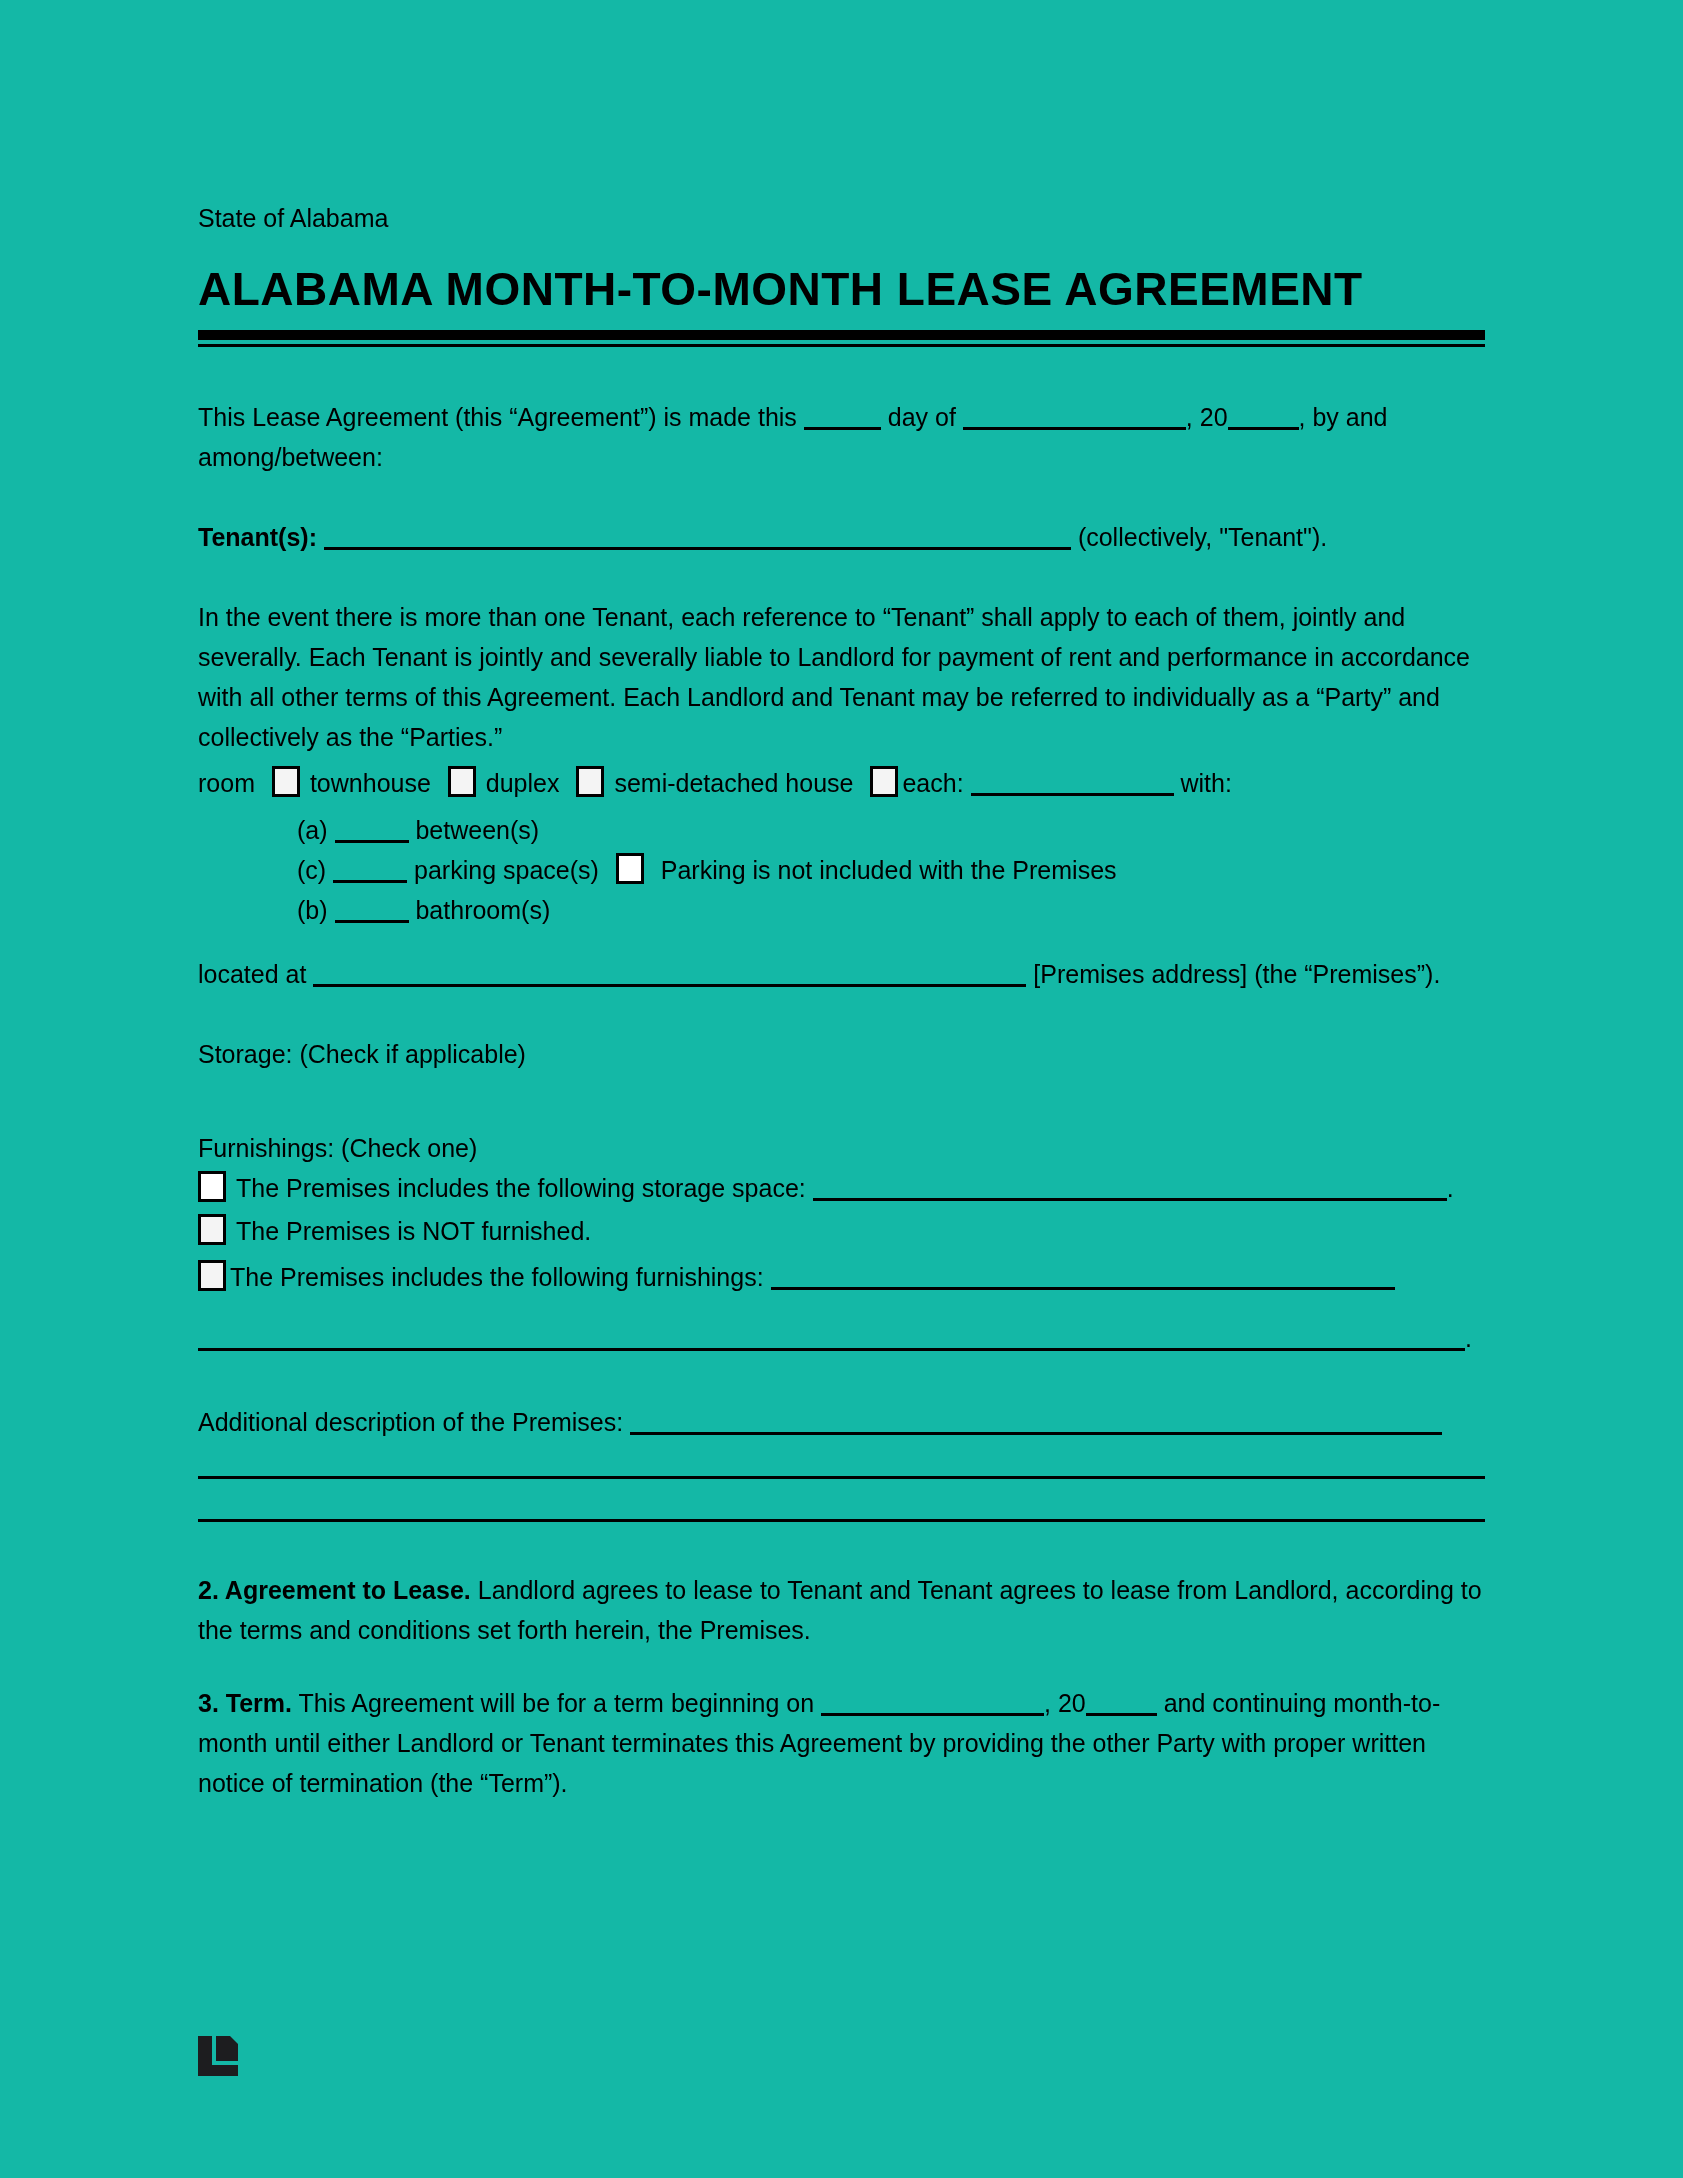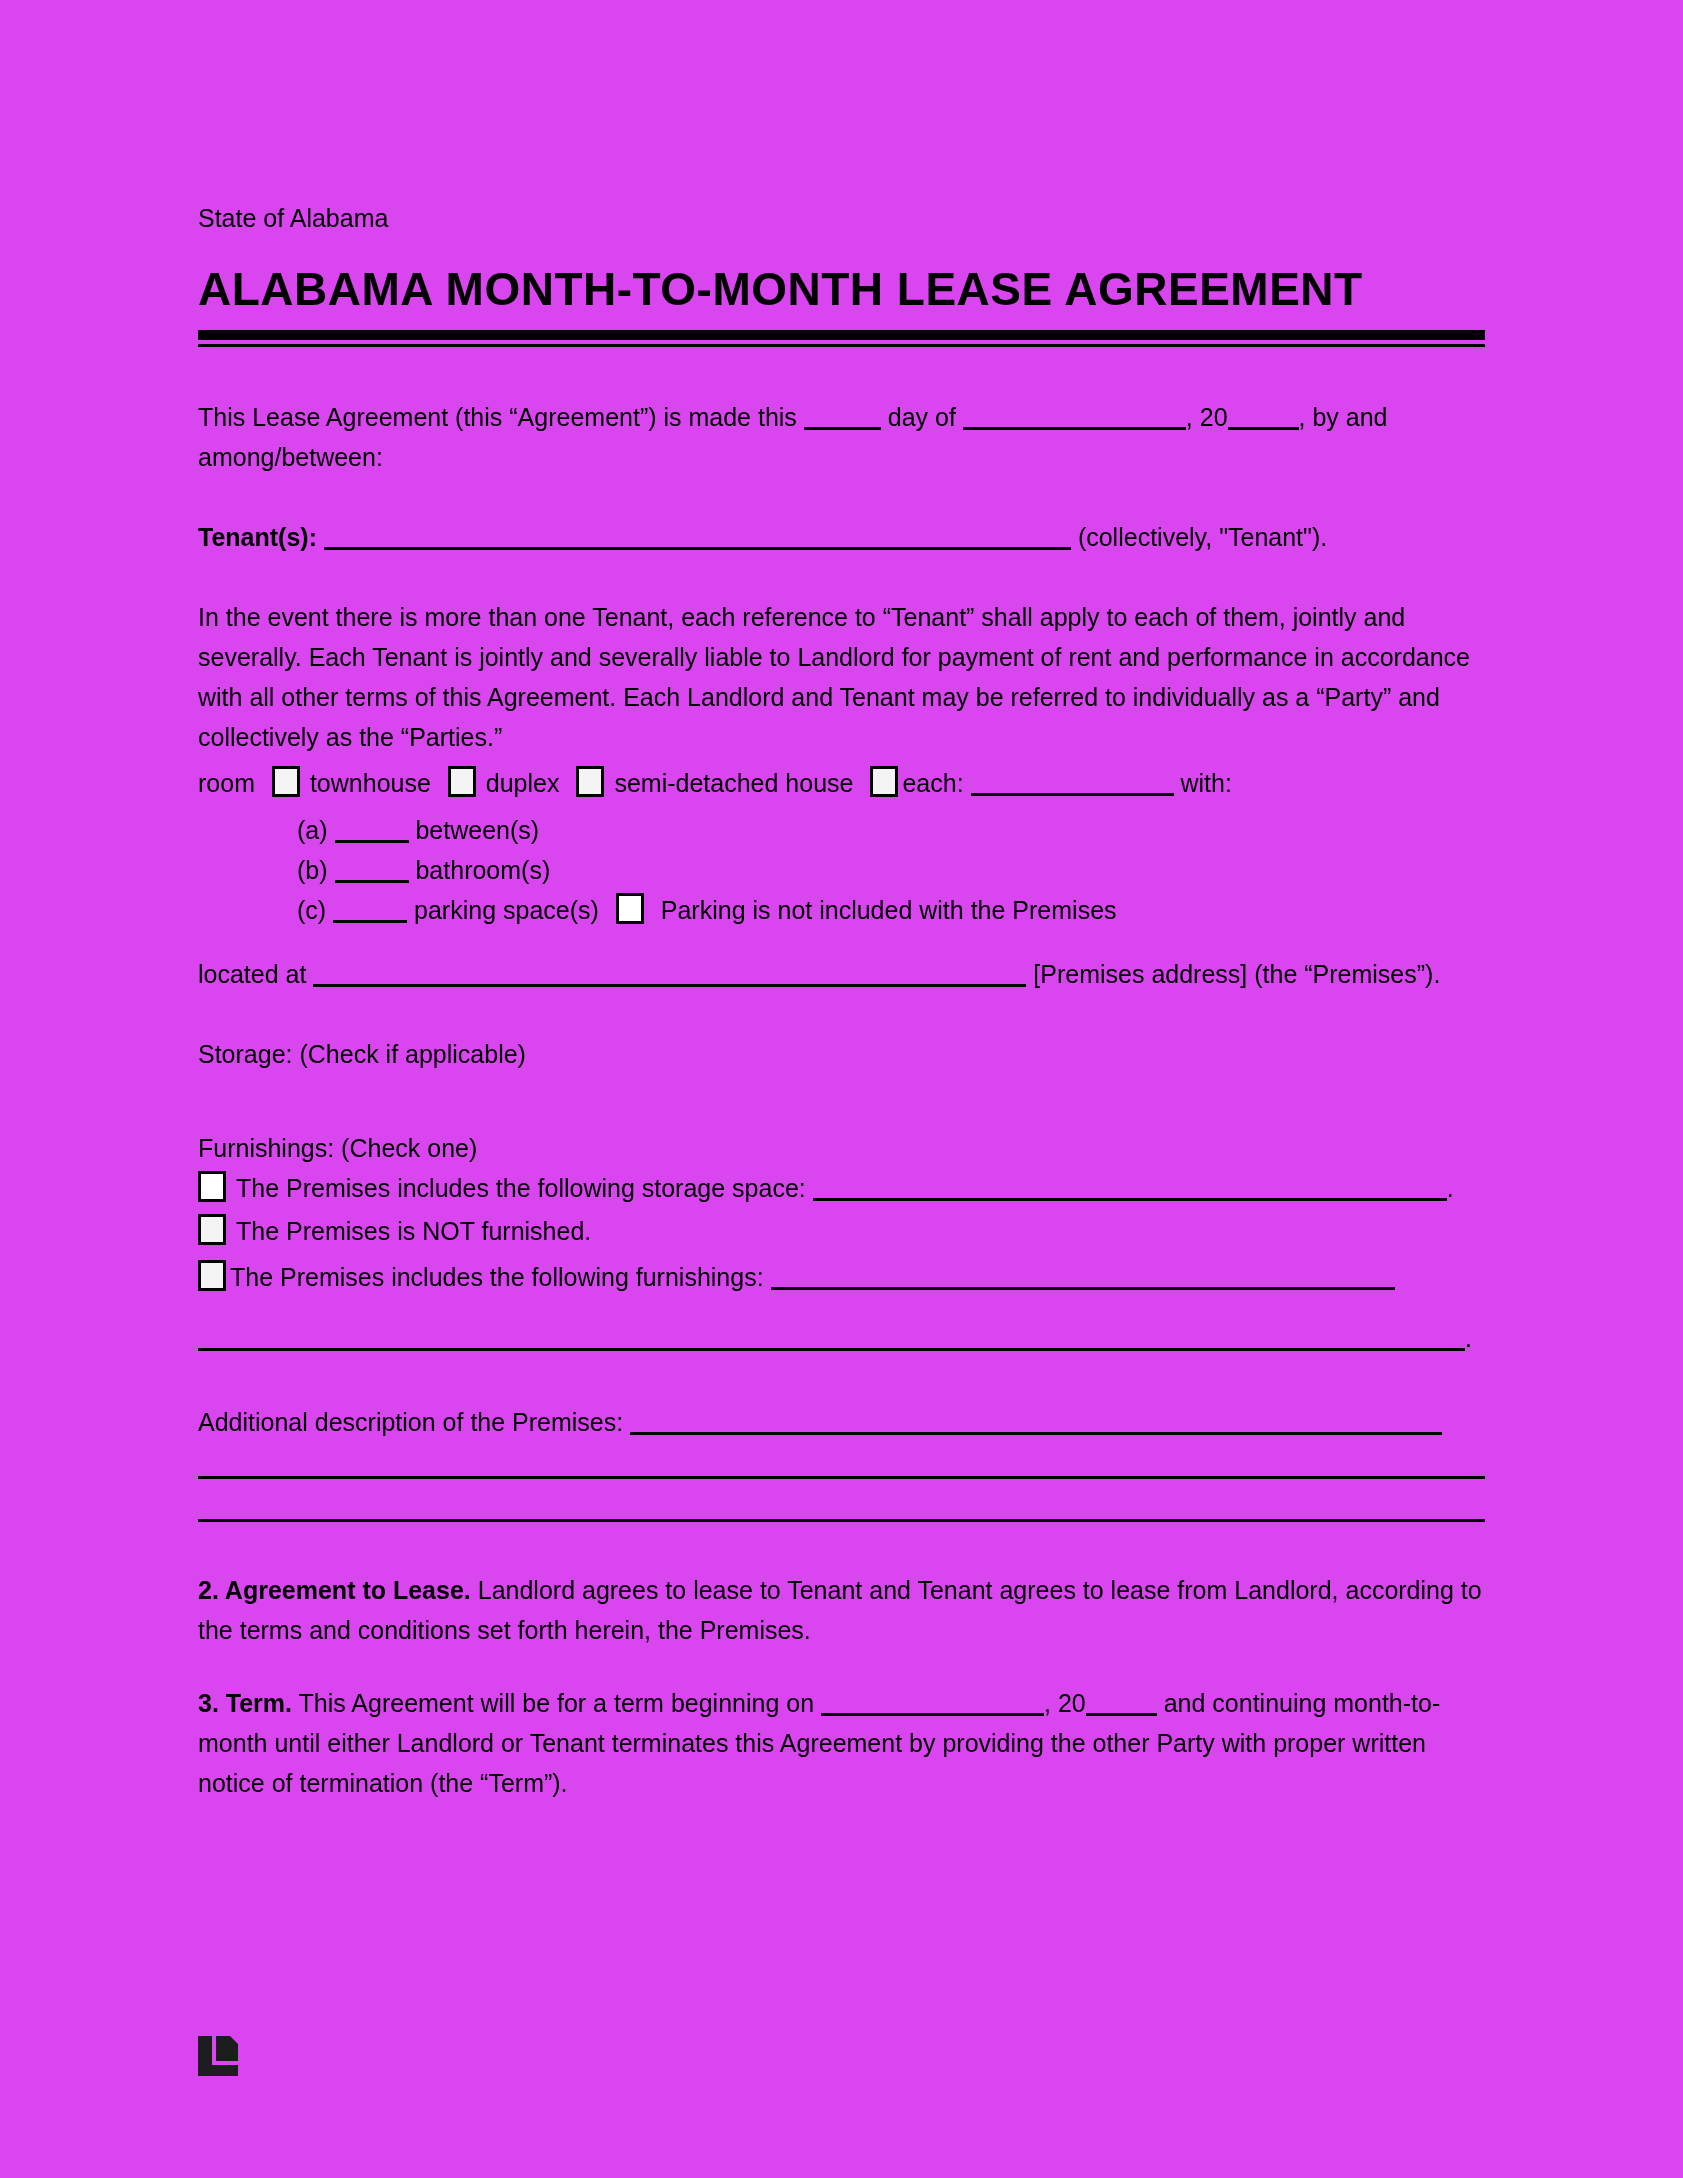--- a/index.html
+++ b/index.html
@@ -1,17 +1,17 @@
 <!DOCTYPE html>
 <html><head>
 <meta charset="utf-8">
 <style>
   html,body{margin:0;padding:0;background:#fff;}
   .page{
-    position:relative;width:1683px;height:2178px;background:#d946ef;color:#000;
+    position:relative;width:1683px;height:2178px;background:#14b8a6;color:#000;
     font-family:"Liberation Sans","DejaVu Sans",sans-serif;
     font-size:25px;line-height:40px;overflow:hidden;
   }
   .content{padding:198px 198px 0 198px;}
   .b{font-weight:bold;}
   .u{}
   .state{margin:0;}
   .title{
     margin:24px 0 0 0;font-size:46px;line-height:54px;font-weight:bold;
     text-align:left;letter-spacing:0.5px;white-space:nowrap;
@@ -75,30 +75,30 @@
       <span class="blank" style="width:203px"></span>
       <span>with:</span>
     </div>
 
     <div class="line indent">
       <span>(a)</span>
       <span class="blank" style="width:74px"></span>
       <span>between(s)</span>
     </div>
     <div class="line indent">
-      <span>(b)</span>
-      <span class="blank" style="width:74px"></span>
-      <span>bathroom(s)</span>
-    </div>
-    <div class="line indent">
       <span>(c)</span>
       <span class="blank" style="width:74px"></span>
       <span>parking space(s)</span>
       <span class="cb cb-white"></span>
       <span>Parking is not included with the Premises</span>
+    </div>
+    <div class="line indent">
+      <span>(b)</span>
+      <span class="blank" style="width:74px"></span>
+      <span>bathroom(s)</span>
     </div>
 
     <div class="line" style="margin-top:24px">
       <span>located at</span>
       <span class="blank" style="width:713px"></span>
       <span>[Premises address] (the “Premises”).</span>
     </div>
 
     <div class="line" style="margin-top:40px">Storage: (Check if applicable)</div>
     <div class="line" style="margin-top:54px">Furnishings: (Check one)</div>

